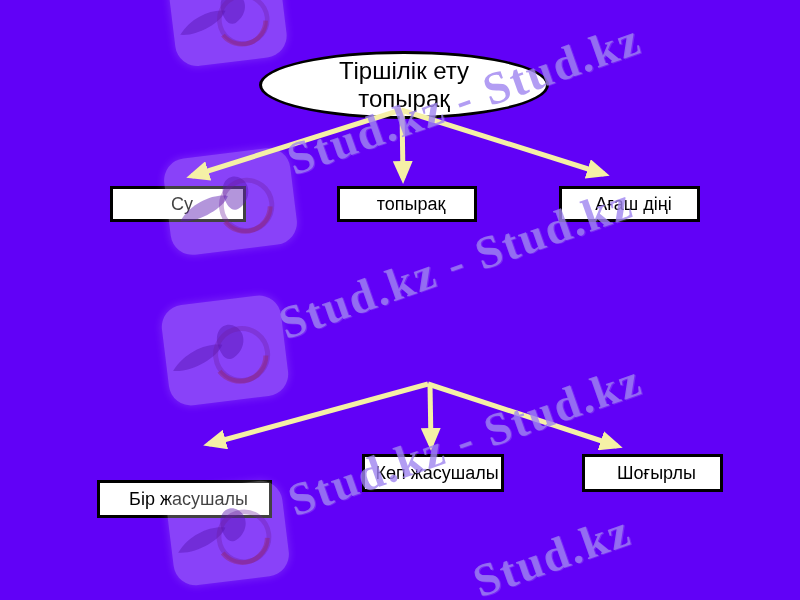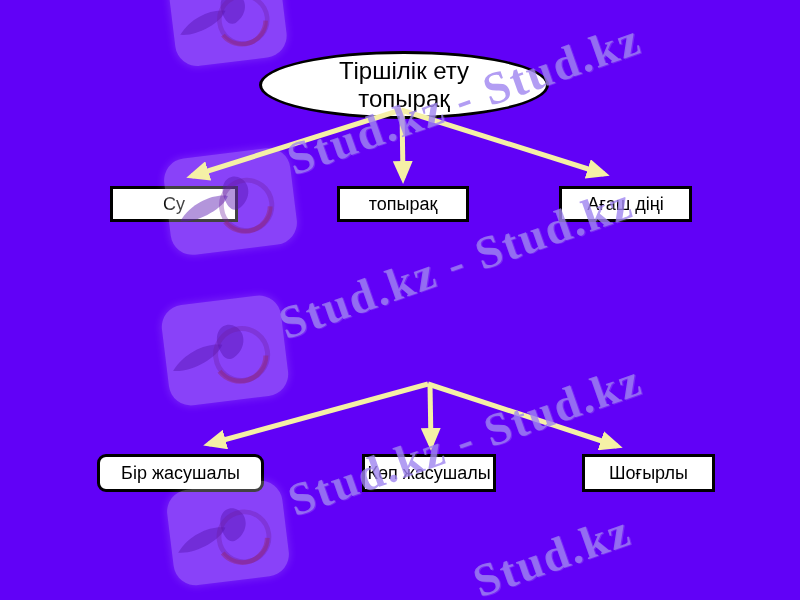--- a/index.html
+++ b/index.html
@@ -31,30 +31,30 @@
   .ellipse-node{
     position:absolute;z-index:3;
     background:#FFFFFF;border:3px solid #000000;border-radius:50%;
     display:flex;flex-direction:column;align-items:center;justify-content:center;
     font-size:24px;color:#000000;line-height:1.15;text-align:center;
   }
   .node-box{
     position:absolute;z-index:3;
     background:#FFFFFF;border:3px solid #000000;
     display:flex;align-items:center;justify-content:center;
-    font-size:18px;color:#000000;text-align:center;
+    font-size:18px;color:#000000;text-align:center;padding-left:8px;
   }
   #arrow-layer{position:absolute;left:0;top:0;z-index:5;pointer-events:none;}
   
   #ellipse-habitat{left:259px;top:51px;width:284px;height:62px;}
   #ellipse-algae{left:284px;top:317px;width:282px;height:71px;}
   #box-su{left:110px;top:186px;width:122px;height:30px;}
   #box-topyraq{left:337px;top:186px;width:126px;height:30px;}
   #box-agash{left:559px;top:186px;width:127px;height:30px;}
-  #box-bir{left:97px;top:454px;width:161px;height:32px;border-radius:9px;}
+  #box-bir{left:97px;top:480px;width:161px;height:32px;}
   #box-kop{left:362px;top:454px;width:128px;height:32px;}
   #box-shogyrly{left:582px;top:454px;width:127px;height:32px;}
   #logo-1{left:172px;top:-30px;width:112px;height:92px;}
   #logo-2{left:167px;top:153px;width:127px;height:97px;}
   #logo-3{left:165px;top:300px;width:120px;height:101px;}
   #logo-4{left:170px;top:485px;width:116px;height:96px;}
   #wm-band-1{left:280px;top:136px;}
   #wm-band-2{left:272px;top:300px;}
   #wm-band-3{left:281px;top:477px;}
   #wm-band-4{left:466px;top:558px;}

